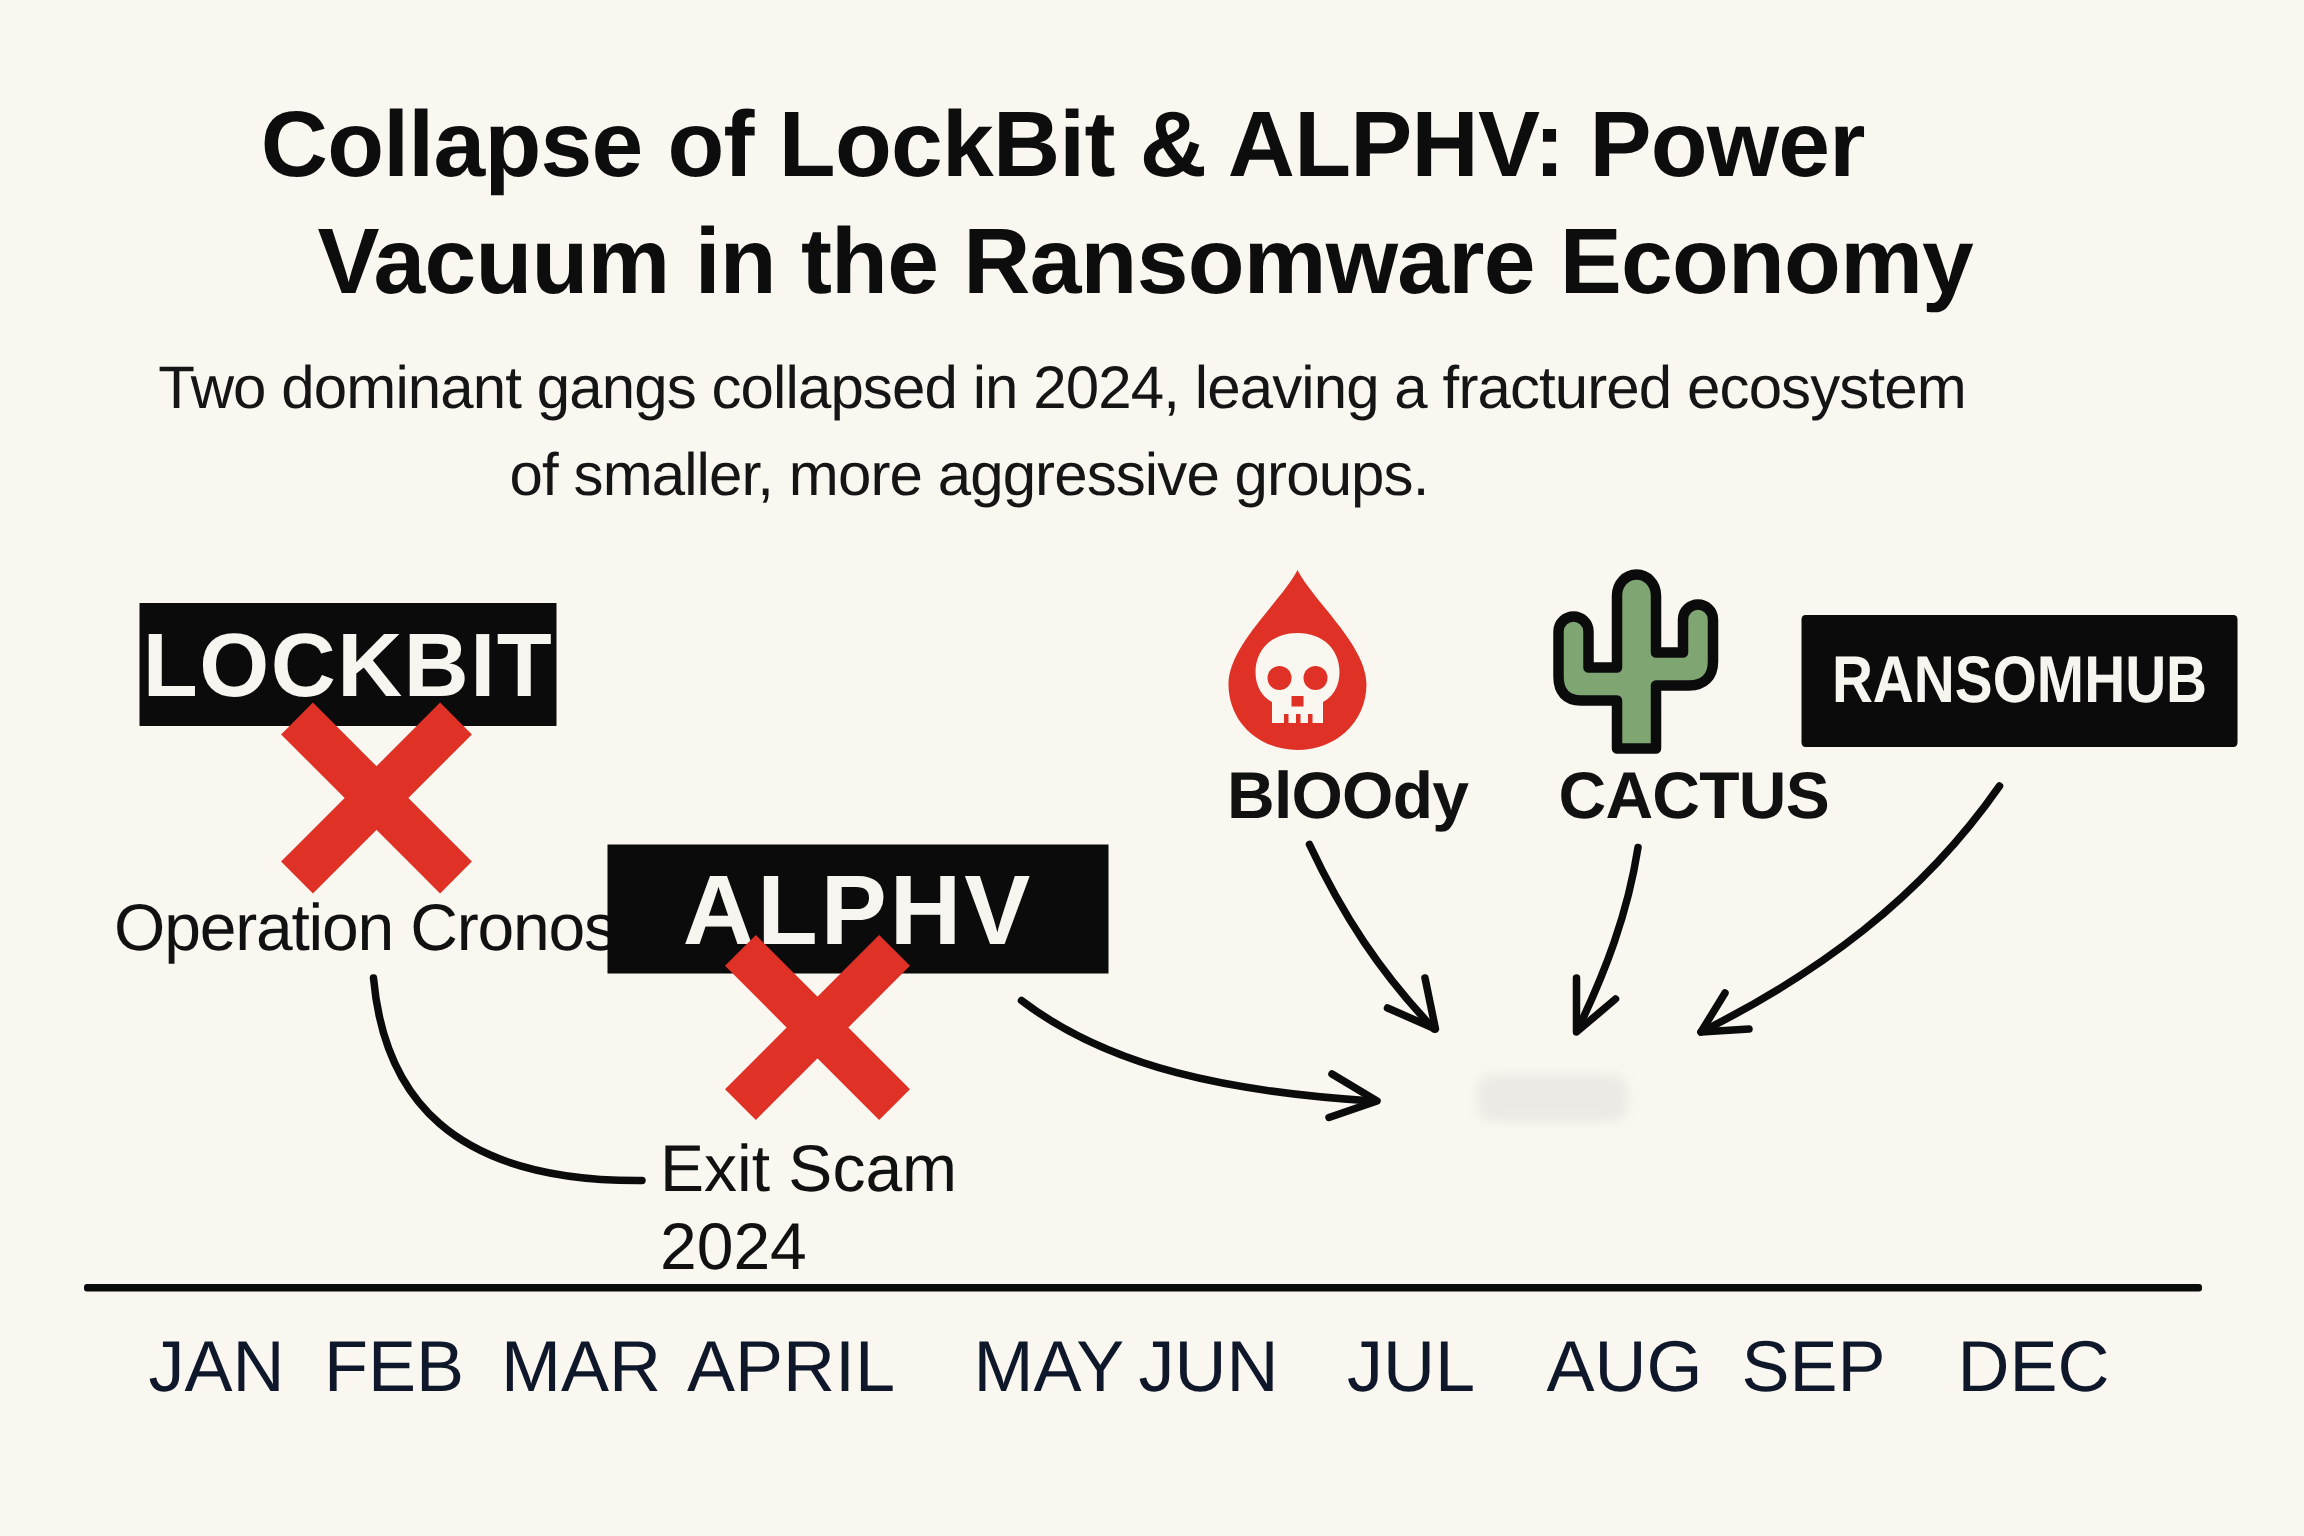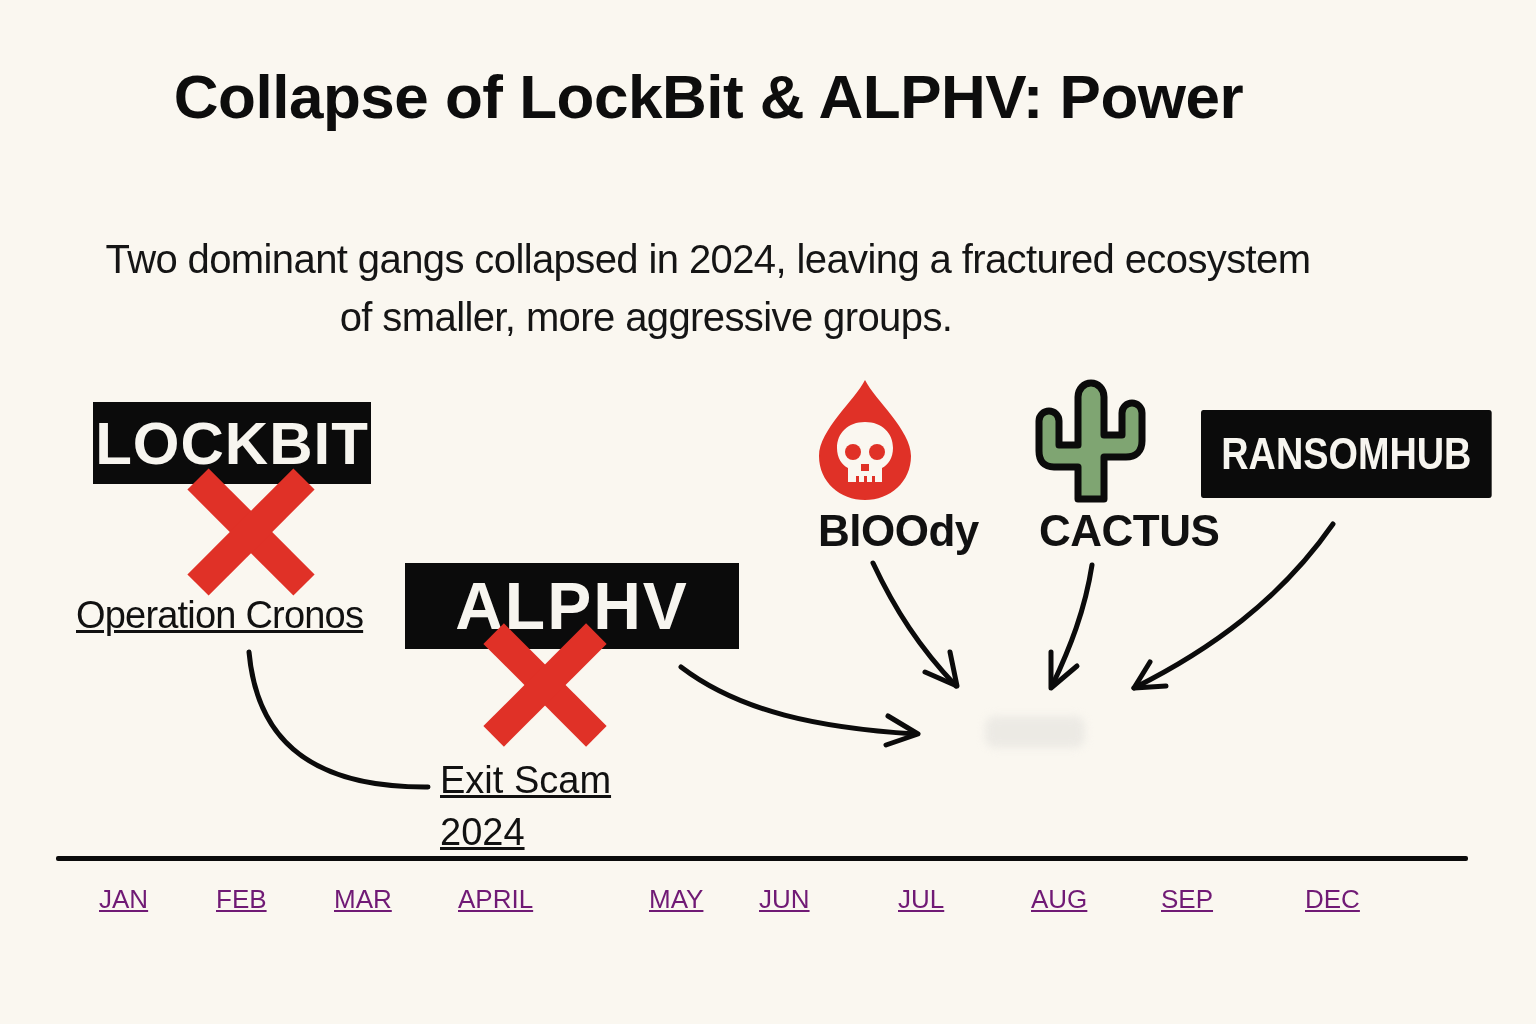--- a/index.html
+++ b/index.html
@@ -28,42 +28,43 @@
 
     .blackbox {
       background: #0b0b0b; color: #f7f5ef; font-weight: bold;
       display: flex; align-items: center; justify-content: center;
     }
     .lockbit { left: 93px; top: 402px; width: 278px; height: 82px; font-size: 60px; letter-spacing: 1px; }
     .alphv { left: 405px; top: 563px; width: 334px; height: 86px; font-size: 66px; letter-spacing: 2px; }
     .ransomhub { left: 1201px; top: 410px; width: 291px; height: 88px; font-size: 44px; border-radius: 3px; letter-spacing: 0px; transform: scaleX(0.86); transform-origin: left center; width: 338px; }
 
     .x-mark { width: 130px; height: 130px; }
-    .label { font-size: 38px; color: #111; white-space: nowrap; text-decoration: underline; }
+    .label { font-size: 44px; color: #111; white-space: nowrap; }
     .op-cronos { left: 76px; top: 594px; letter-spacing: -0.8px; }
     .exit-scam { left: 440px; top: 754px; width: 216px; text-align: left; line-height: 52px; }
 
     .gang-name { font-weight: bold; font-size: 44px; color: #111; white-space: nowrap; letter-spacing: -0.5px; margin-left: 32px; }
     .bloody-name { left: 786px; top: 506px; }
     .cactus-name { left: 1007px; top: 506px; }
 
     .axis-line { left: 56px; top: 856px; width: 1412px; height: 5px; background: #0b0b0b; border-radius: 2px; }
-    .month { top: 884px; font-size: 26px; color: #701a75; white-space: nowrap; text-decoration: underline; }
+    .month { top: 884px; font-size: 48px; color: #0f172a; white-space: nowrap; }
 
     .smudge {
       left: 985px; top: 716px; width: 100px; height: 32px;
       background: #e9e7e2; border-radius: 10px; filter: blur(4px); opacity: 0.8;
     }
     svg.overlay { position: absolute; left: 0; top: 0; }
   </style>
 </head>
 <body>
 
 <div class="abs title">
   <span class="l1">Collapse of LockBit &amp; ALPHV: Power</span>
+  <span class="l2">Vacuum in the Ransomware Economy</span>
 </div>
 
 <div class="abs subtitle">
   <span class="l1">Two dominant gangs collapsed in 2024, leaving a fractured ecosystem</span>
   <span class="l2">of smaller, more aggressive groups.</span>
 </div>
 
 <svg class="overlay" width="1536" height="1024">
   <g fill="none" stroke="#0b0b0b" stroke-width="5" stroke-linecap="round" stroke-linejoin="round">
 

